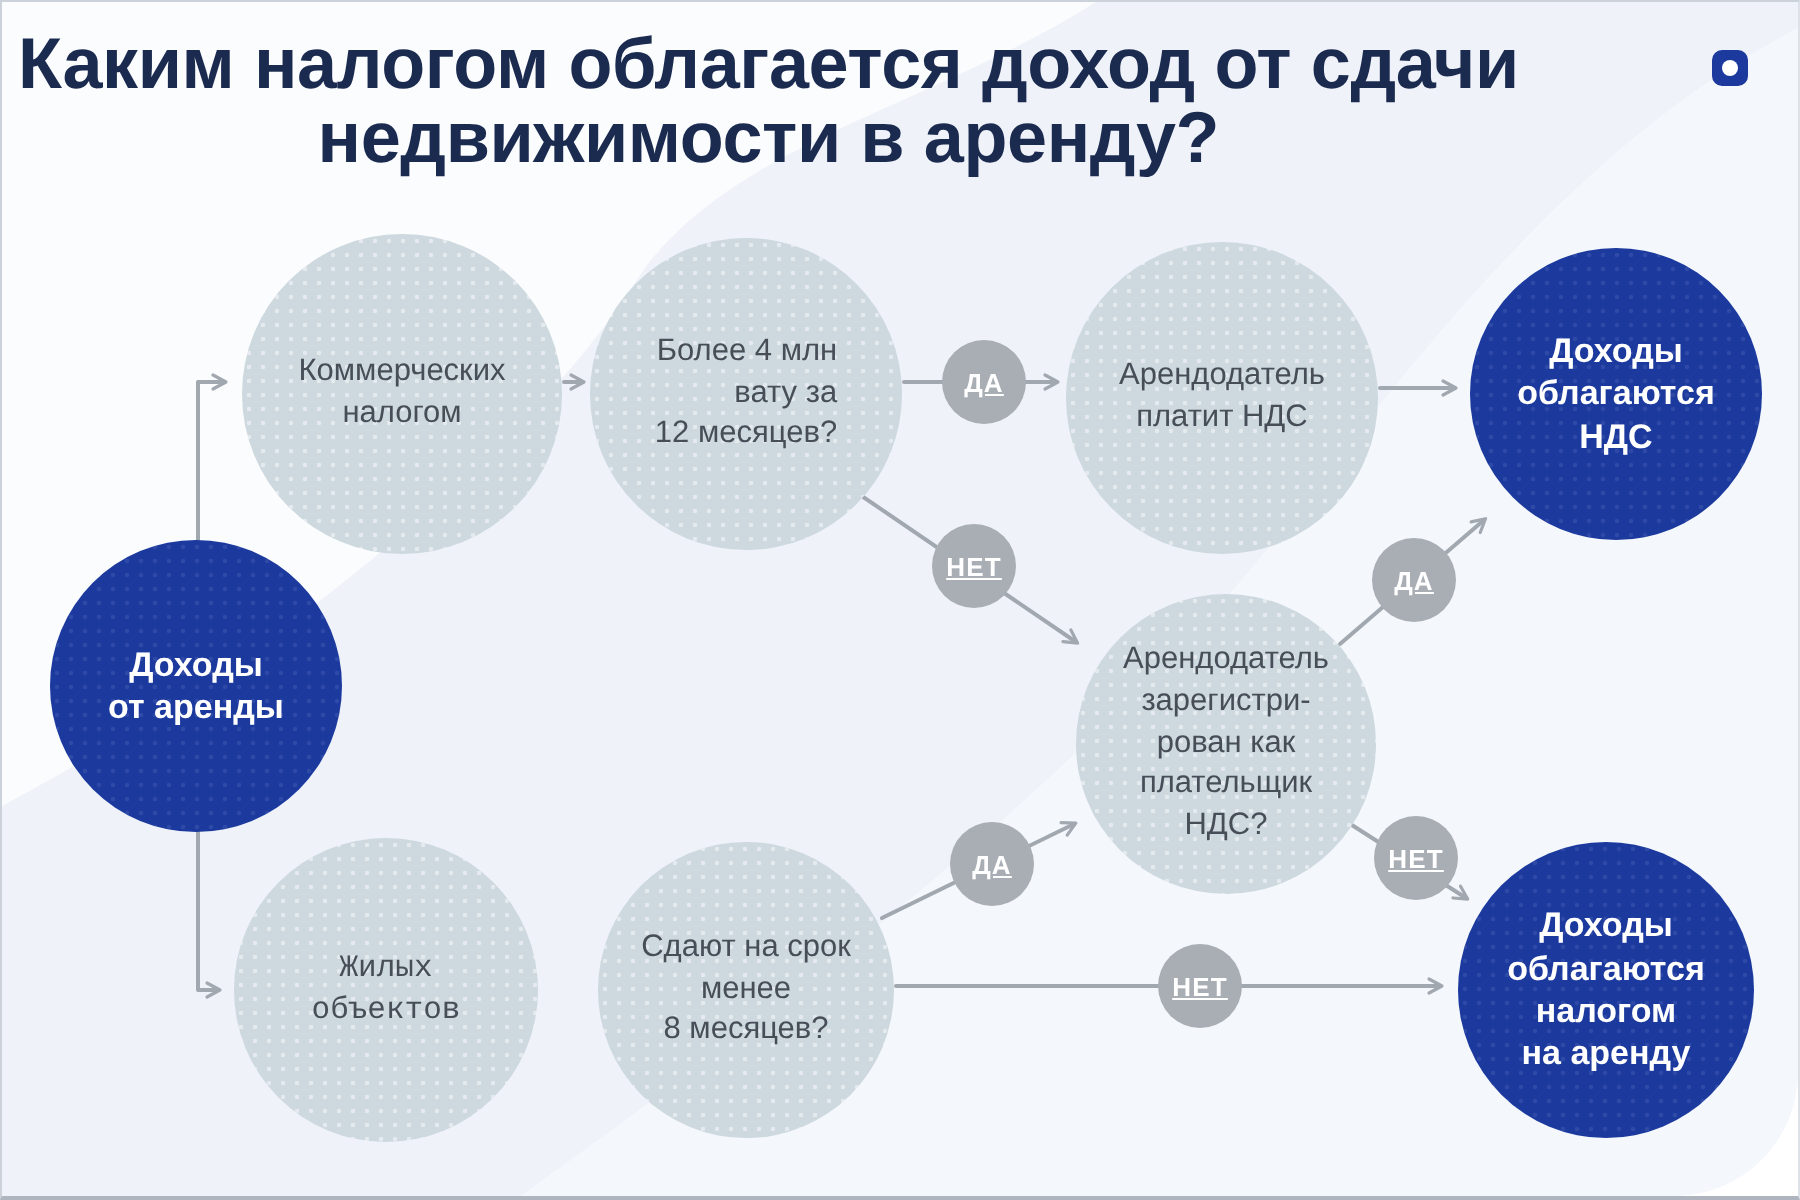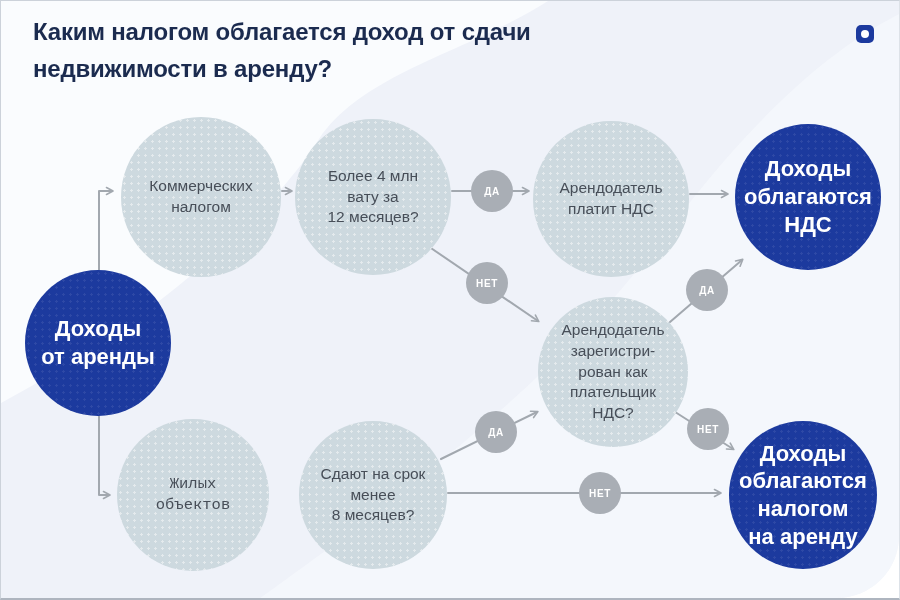--- a/index.html
+++ b/index.html
@@ -23,29 +23,30 @@
     inset: 0;
     background: #eff2f9;
     border-bottom-right-radius: 62px;
     overflow: hidden;
   }
 
   .bg-layer { position: absolute; left: 0; top: 0; }
 
   .page-title {
     position: absolute;
-    left: 32px;
+    left: 8px;
     top: 12px;
     margin: 0;
-    font-size: 24px;
+    font-size: 36px;
     line-height: 37px;
     font-weight: 700;
     letter-spacing: -0.2px;
     color: #1b2b4f;
     white-space: pre-line;
+    text-align: center;
   }
 
   .logo {
     position: absolute;
     left: 855px;
     top: 24px;
     width: 18px;
     height: 18px;
     border-radius: 5px;
     background: #1c3a9e;
@@ -74,48 +75,49 @@
     color: #474e58;
     font-size: 15.5px;
     line-height: 1.33;
     font-weight: 400;
   }
   .node.primary {
     background-color: #1c3a9e;
     background-image: radial-gradient(rgba(255,255,255,0.08) 1px, rgba(0,0,0,0) 1.3px);
     background-size: 7px 7px;
     color: #ffffff;
-    font-size: 22px;
+    font-size: 17px;
     line-height: 1.26;
     font-weight: 600;
   }
 
   .n-income      { left: 24px;  top: 269px; width: 146px; height: 146px; }
   .n-commercial  { left: 120px; top: 116px; width: 160px; height: 160px; }
-  .n-more4m      { left: 294px; top: 118px; width: 156px; height: 156px; }
+  .n-more4m      { left: 294px; top: 118px; width: 156px; height: 156px; text-align: right; }
   .n-pays-vat    { left: 532px; top: 120px; width: 156px; height: 156px; }
   .n-vat-result  { left: 734px; top: 123px; width: 146px; height: 146px; }
   .n-registered  { left: 537px; top: 296px; width: 150px; height: 150px; }
   .n-residential { left: 116px; top: 418px; width: 152px; height: 152px; font-family: Liberation Mono, monospace; }
   .n-short-term  { left: 298px; top: 420px; width: 148px; height: 148px; }
   .n-rent-tax    { left: 728px; top: 420px; width: 148px; height: 148px; }
 
   .badge {
     position: absolute;
     width: 42px;
     height: 42px;
     border-radius: 50%;
     background: #a9aeb5;
     color: #ffffff;
-    font-size: 10px;
+    font-size: 13px;
     font-weight: 700;
     letter-spacing: 0.6px;
     display: flex;
     align-items: center;
     justify-content: center;
+    text-decoration: underline;
   }
   .b1 { left: 470px; top: 169px; }
   .b2 { left: 465px; top: 261px; }
   .b3 { left: 685px; top: 268px; }
   .b4 { left: 474px; top: 410px; }
   .b5 { left: 686px; top: 407px; }
   .b6 { left: 578px; top: 471px; }
 </style>
 </head>
 <body>

